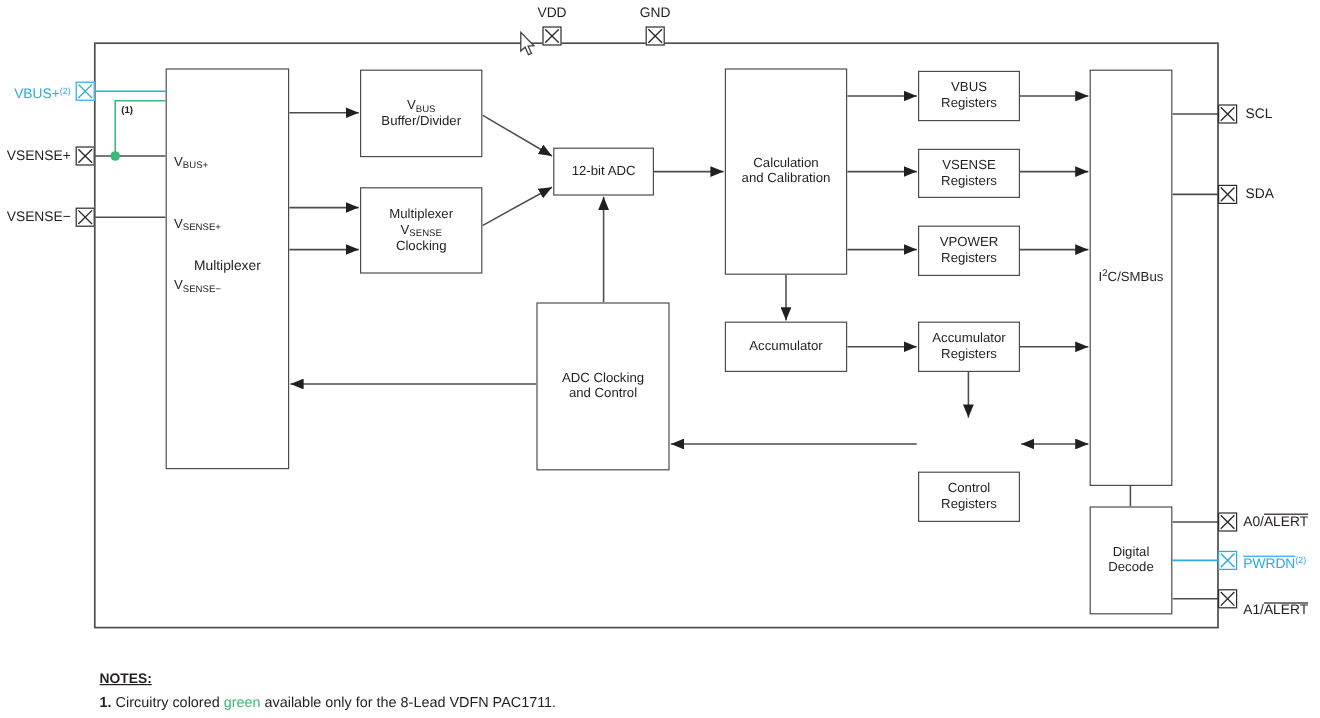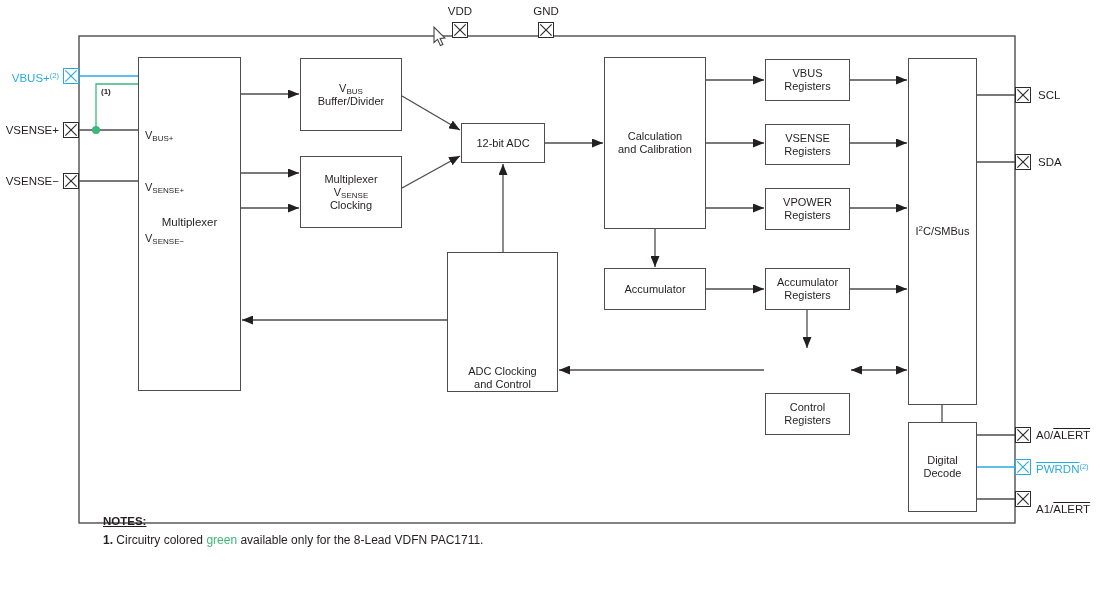--- a/index.html
+++ b/index.html
@@ -37,21 +37,21 @@
   .pinlabel{
     position:absolute;font-size:11.5px;line-height:16px;height:16px;
     white-space:nowrap;color:var(--ink);
   }
   .pinlabel.right-align{text-align:right;}
   .pinlabel.center{text-align:center;}
   .pinlabel sup{font-size:7.5px;vertical-align:4px;}
   .pinlabel.blue{color:var(--blue);}
   .ovl{text-decoration:overline;}
   .noteref{position:absolute;font-size:8px;font-weight:bold;color:var(--ink);}
-  #notes{position:absolute;left:83px;top:515px;font-size:12px;color:var(--ink);margin-left:20px;}
+  #notes{position:absolute;left:83px;top:560px;font-size:12px;color:var(--ink);}
   #notes .heading{font-weight:bold;text-decoration:underline;font-size:11.5px;margin-bottom:6px;}
   #notes .note{margin-bottom:7px;line-height:14px;}
   #notes .num{font-weight:bold;}
   .c-green{color:var(--green);}
   .c-blue{color:var(--blue);}
 </style>
 </head>
 <body>
 
 <div id="stage">
@@ -132,21 +132,21 @@
 
   <div class="block" style="left:461px;top:123px;width:84px;height:40px;">
     <span>12-bit ADC</span>
   </div>
 
   <div class="block" style="left:604px;top:57px;width:102px;height:172px;">
     <span>Calculation</span>
     <span>and Calibration</span>
   </div>
 
-  <div class="block" style="left:447px;top:252px;width:111px;height:140px;justify-content:flex-end;">
+  <div class="block" style="left:447px;top:252px;width:111px;height:140px;">
     <span>ADC Clocking</span>
     <span>and Control</span>
   </div>
 
   <div class="block" style="left:604px;top:268px;width:102px;height:42px;">
     <span>Accumulator</span>
   </div>
 
   <div class="block" style="left:765px;top:59px;width:85px;height:42px;">
     <span>VBUS</span>

